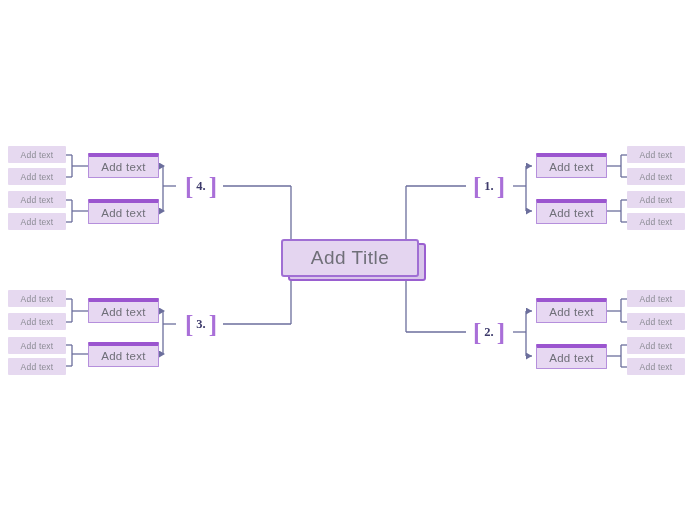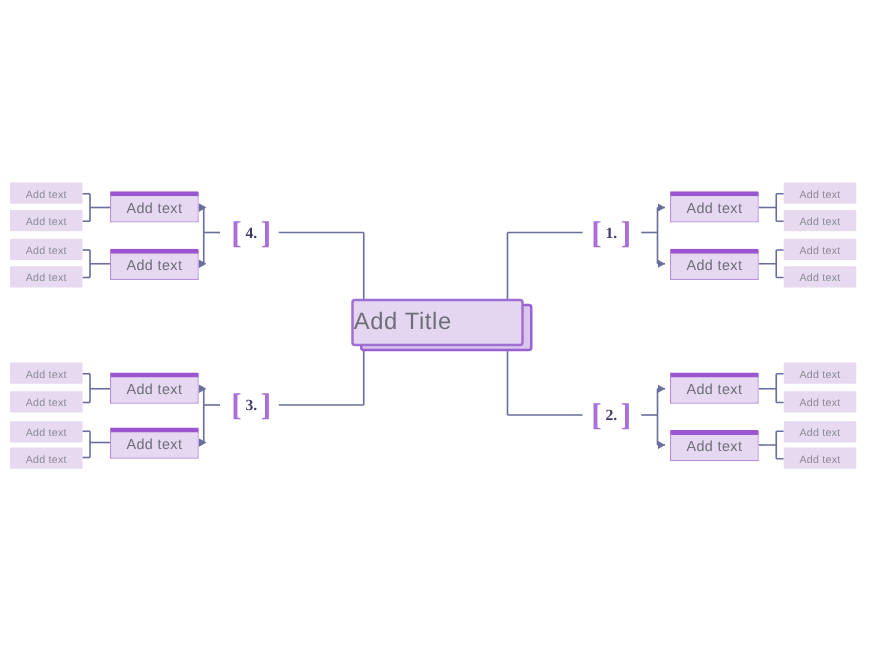--- a/index.html
+++ b/index.html
@@ -36,21 +36,21 @@
     z-index: 4;
   }
   .title-node {
     position: absolute;
     background: #e4d5f0;
     border: 2px solid #a06fd4;
     border-radius: 3px;
     z-index: 5;
     display: flex;
     align-items: center;
-    justify-content: flex-start;
+    justify-content: center;
   }
   .title-node .title-text {
     font-size: 19px;
     color: #6f6f78;
     letter-spacing: 0.5px;
     font-weight: 400;
   }
 
   
   .mid-node {

